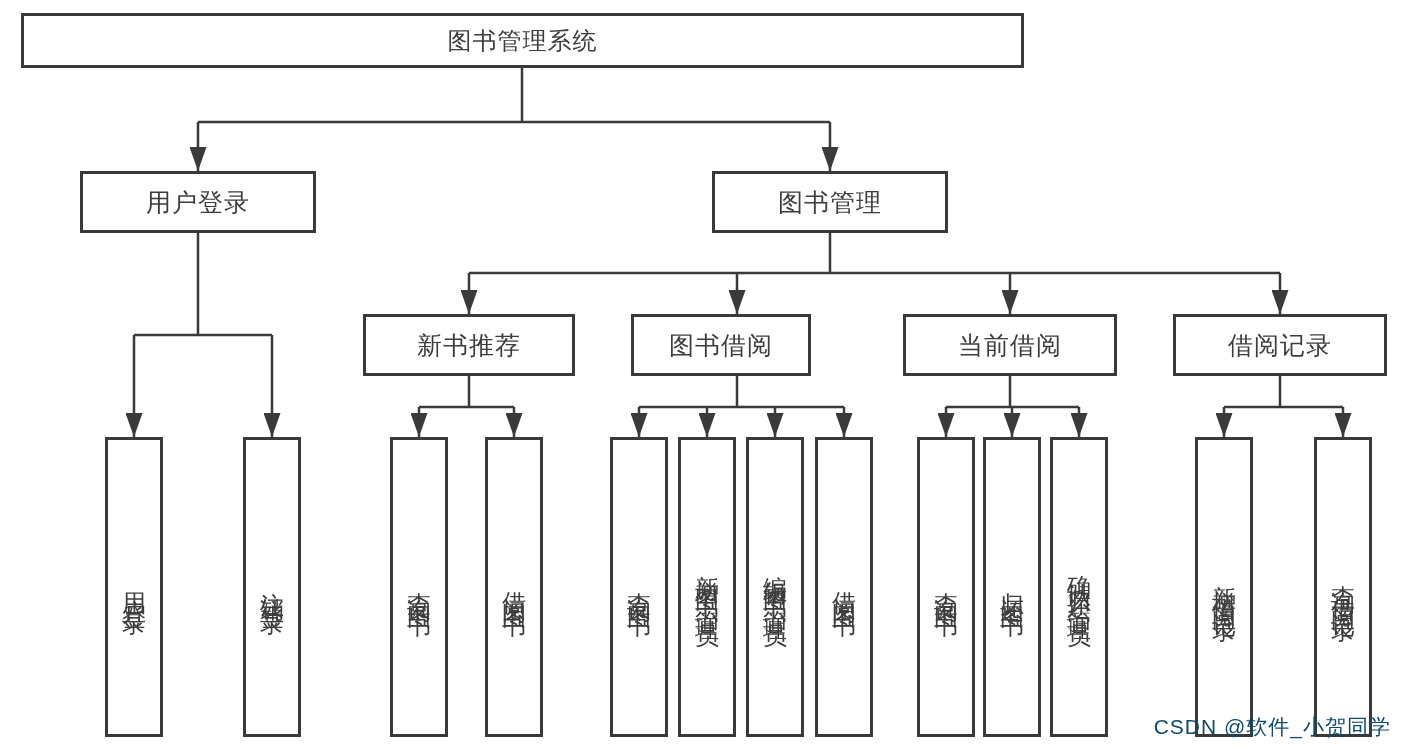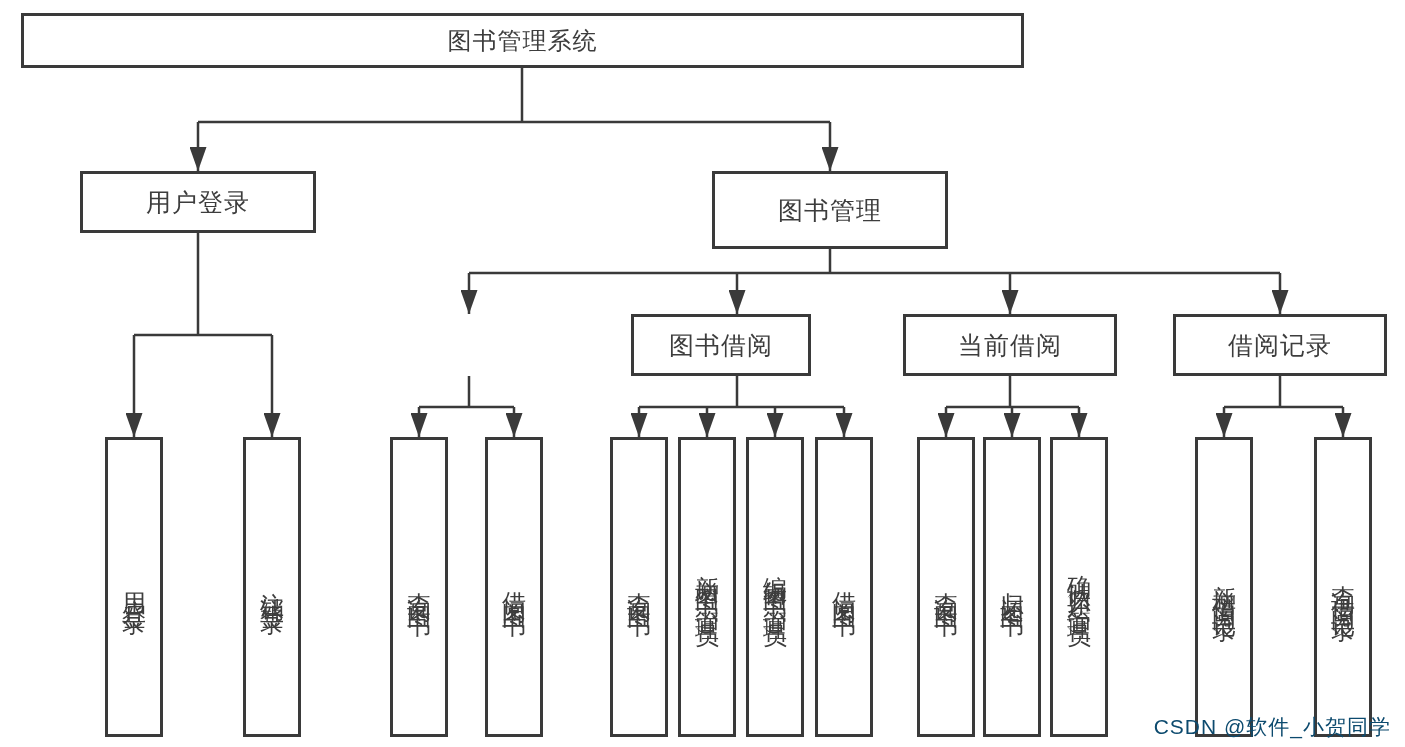--- a/index.html
+++ b/index.html
@@ -100,24 +100,27 @@
     </g>
   </svg>
 
   <div class="node hbox root-box" style="left:21px; top:13px; width:1003px; height:55px;">
     <span>图书管理系统</span>
   </div>
 
   <div class="node hbox" style="left:80px; top:171px; width:236px; height:62px;">
     <span>用户登录</span>
   </div>
-  <div class="node hbox" style="left:712px; top:171px; width:236px; height:78px;">
+  <div class="node hbox" style="left:712px; top:171px; width:236px; height:62px;">
     <span>图书管理</span>
   </div>
 
+  <div class="node hbox" style="left:363px; top:314px; width:212px; height:62px;">
+    <span>新书推荐</span>
+  </div>
   <div class="node hbox" style="left:631px; top:314px; width:180px; height:62px;">
     <span>图书借阅</span>
   </div>
   <div class="node hbox" style="left:1173px; top:314px; width:214px; height:62px;">
     <span>借阅记录</span>
   </div>
   <div class="node hbox" style="left:903px; top:314px; width:214px; height:62px;">
     <span>当前借阅</span>
   </div>
 

